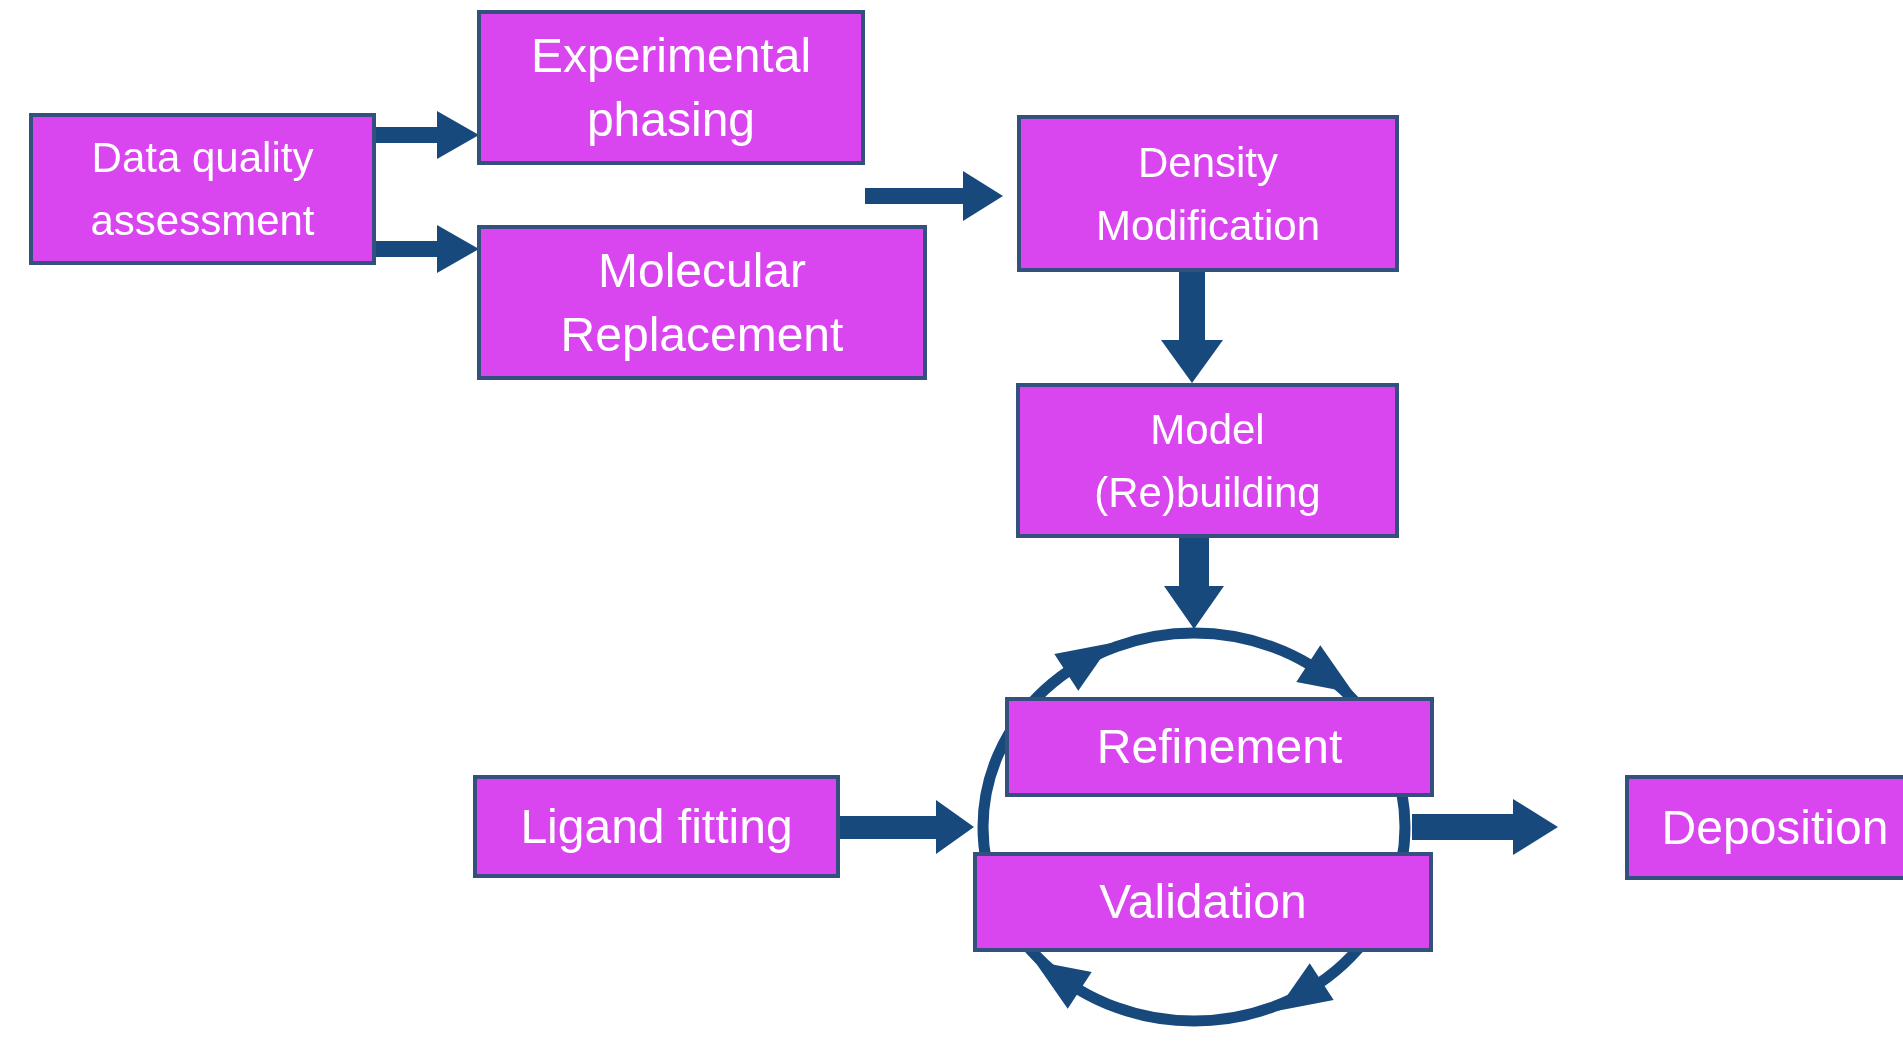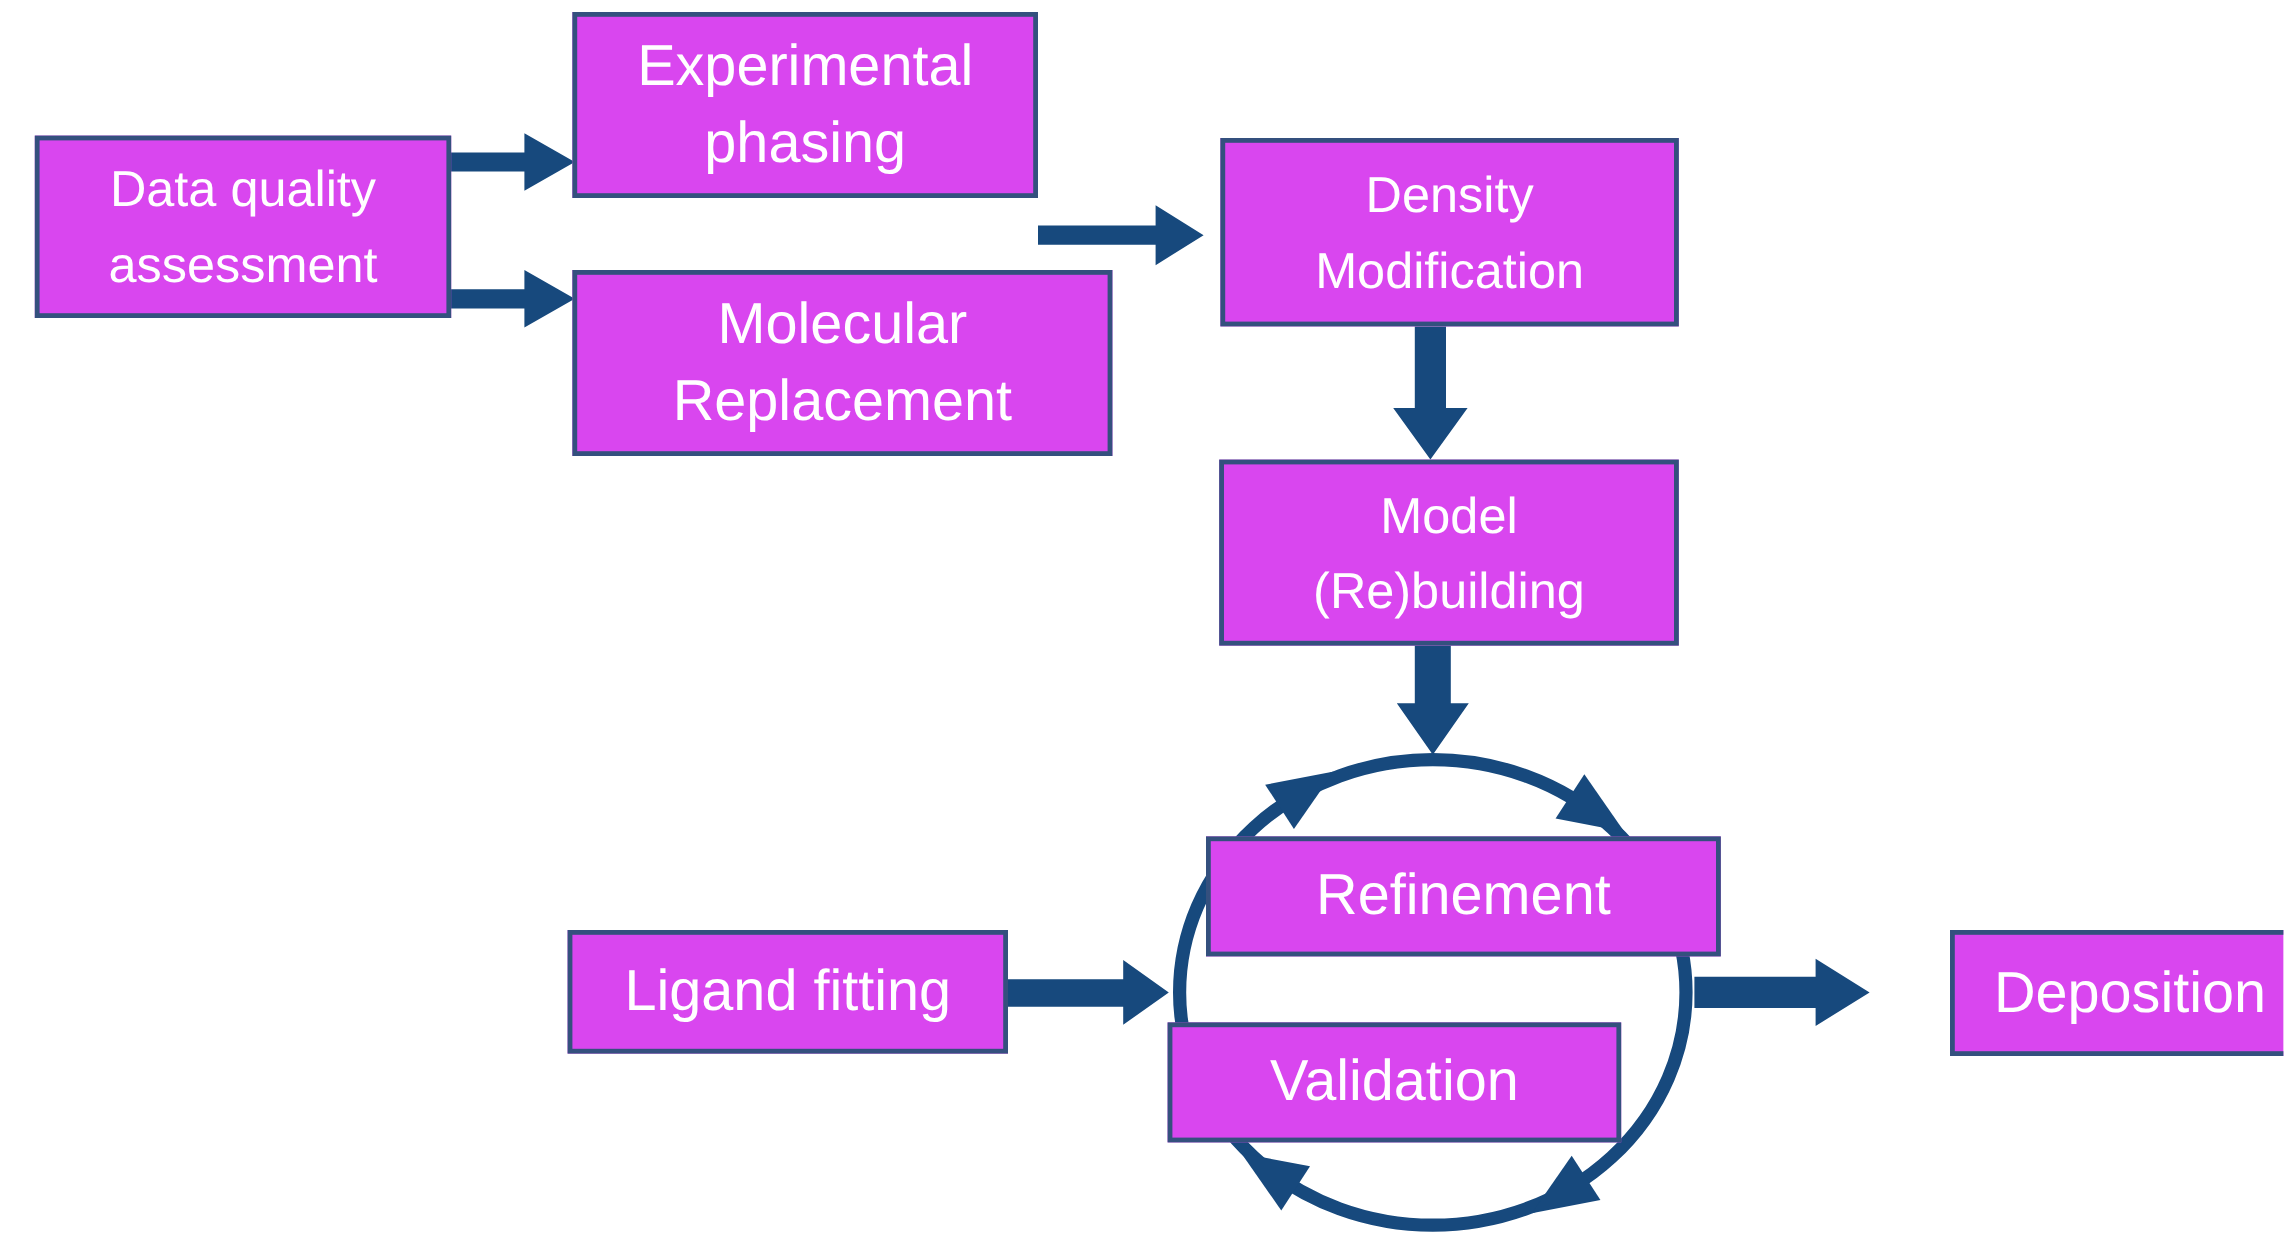--- a/index.html
+++ b/index.html
@@ -26,21 +26,21 @@
   .node.big{font-size:48px;line-height:1.32;}
   .node.small{font-size:42px;line-height:1.5;margin-left:14px;}
 
   
   #box-data-quality        {left:15px;  top:113px; width:347px; height:152px;}
   #box-experimental-phasing{left:477px; top:10px;  width:388px; height:155px;}
   #box-molecular-replacement{left:477px;top:225px; width:450px; height:155px;}
   #box-density-modification{left:1003px;top:115px; width:382px; height:157px;}
   #box-model-rebuilding    {left:1002px;top:383px; width:383px; height:155px;}
   #box-refinement          {left:973px; top:697px; width:429px; height:100px;margin-left:32px;}
-  #box-validation          {left:973px; top:852px; width:378px; height:100px;}
+  #box-validation          {left:973px; top:852px; width:460px; height:100px;}
   #box-ligand-fitting      {left:473px; top:775px; width:367px; height:103px;}
   #box-deposition          {left:1625px;top:775px; width:300px; height:105px;}
 </style>
 </head>
 <body>
 
 <div id="canvas">
 
   <svg id="connector-layer" viewBox="0 0 1903 1043" xmlns="http://www.w3.org/2000/svg">
 

